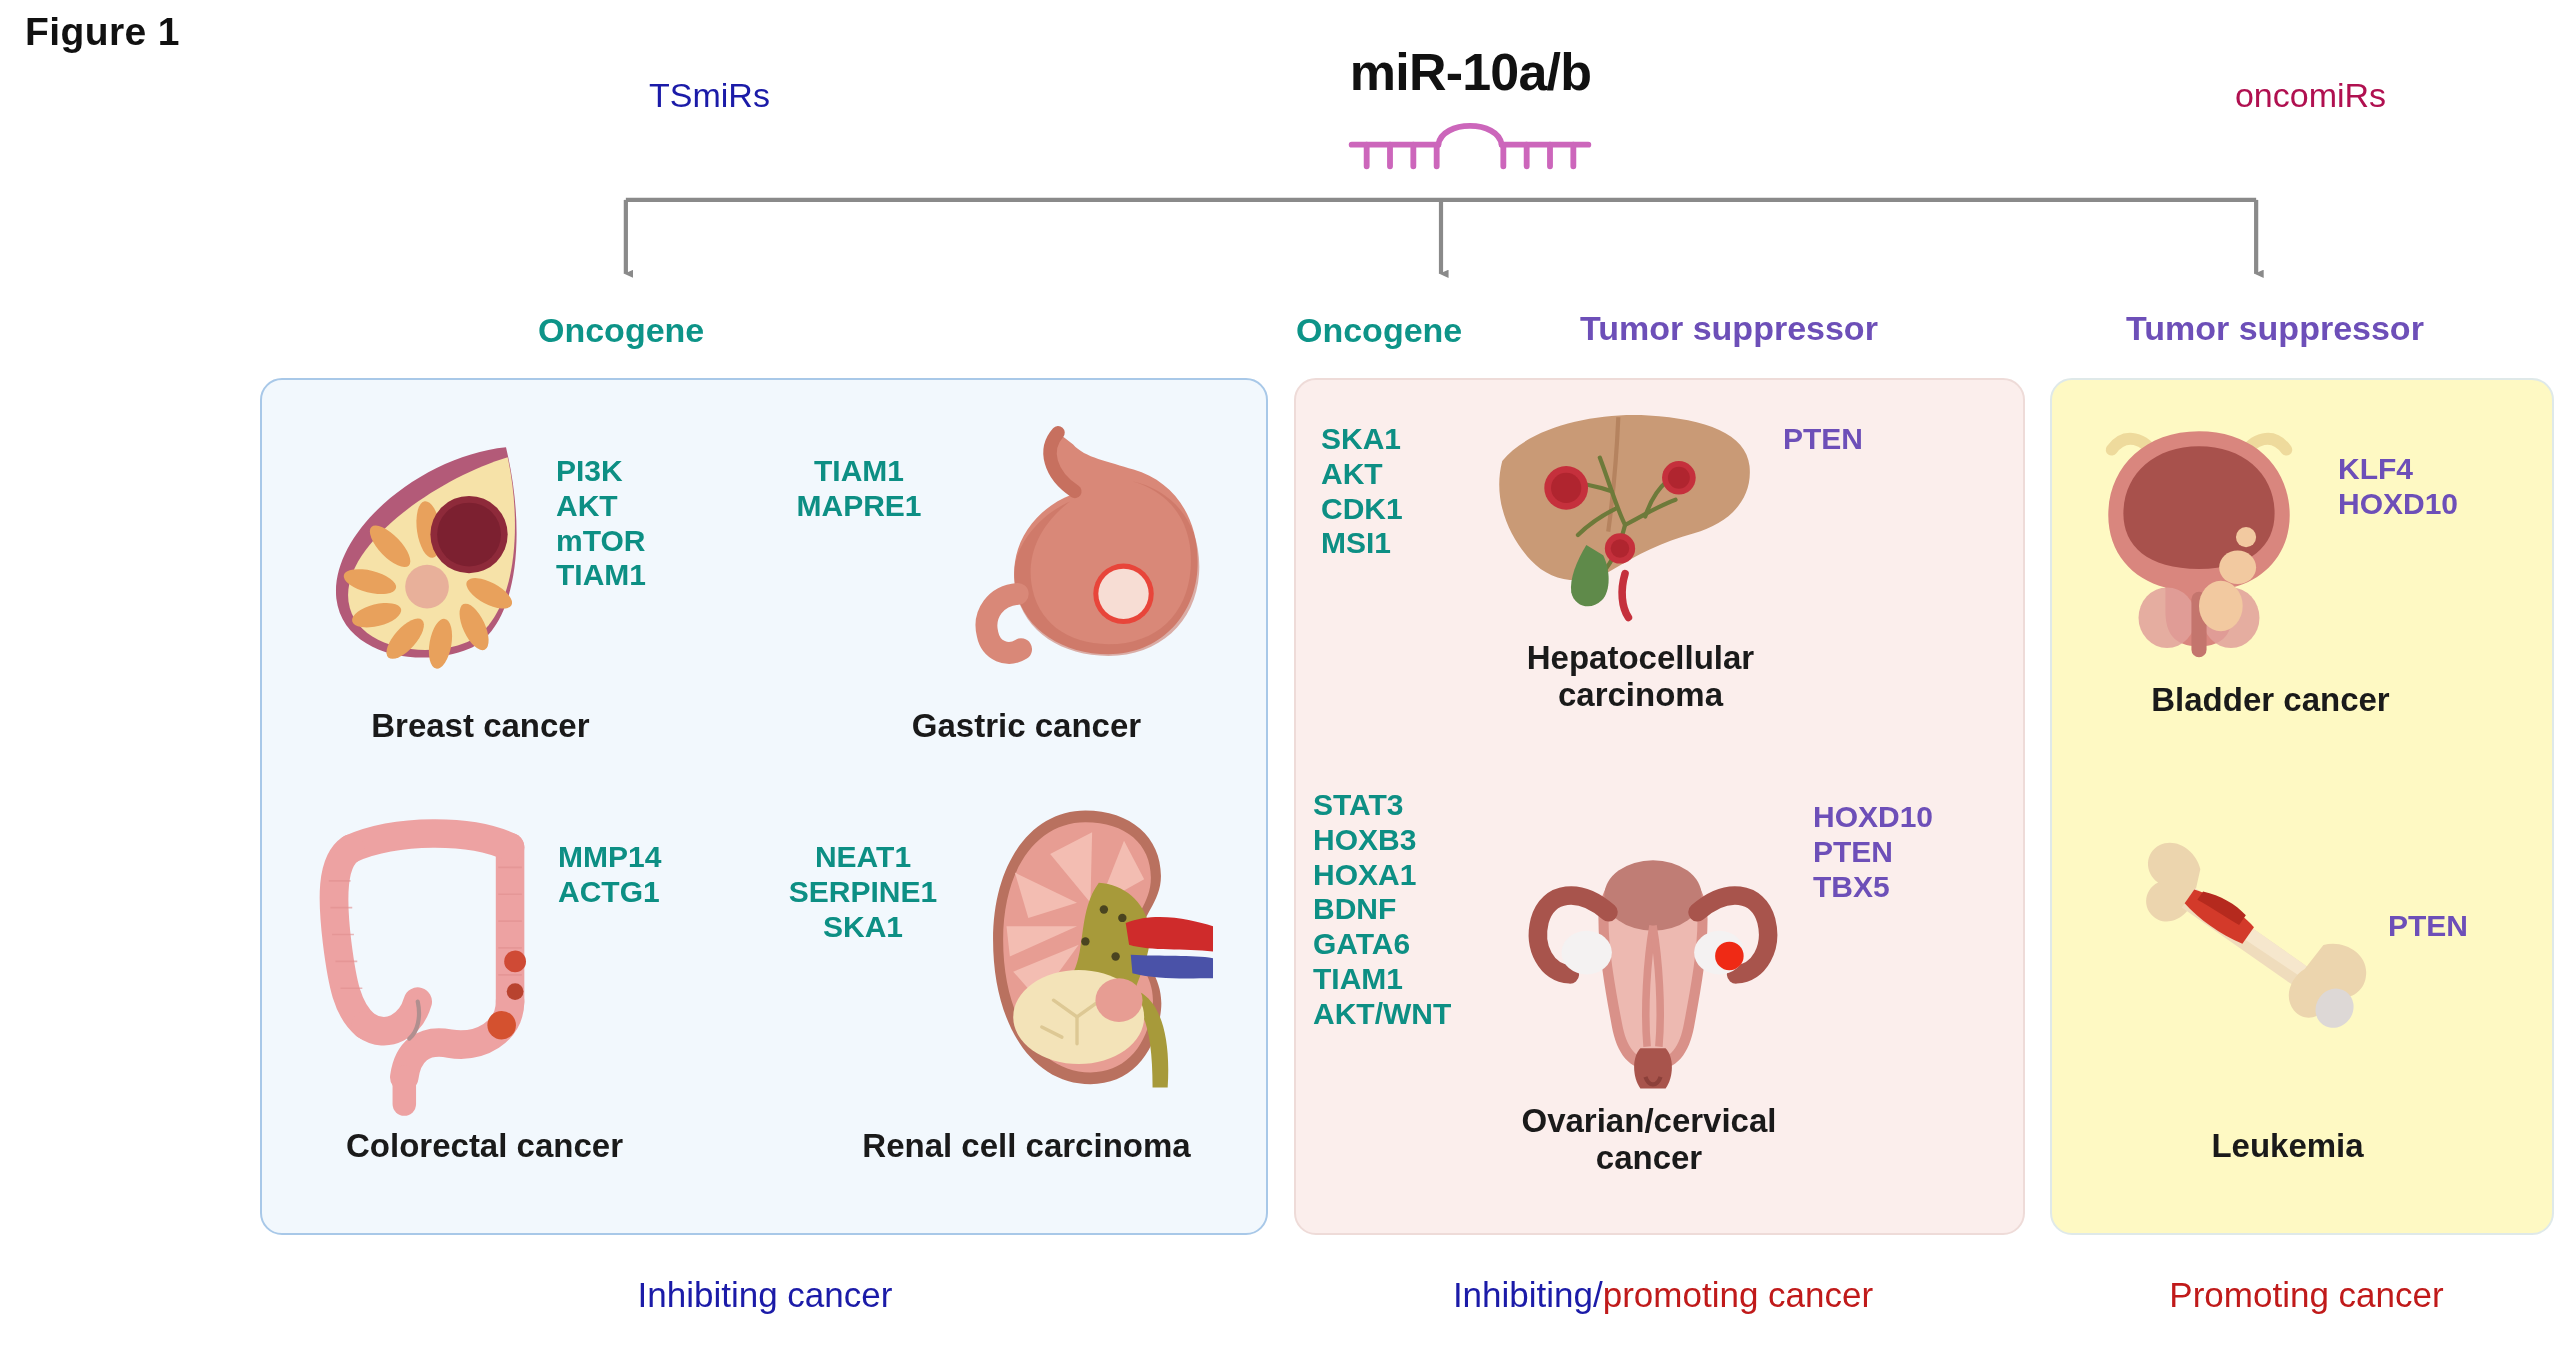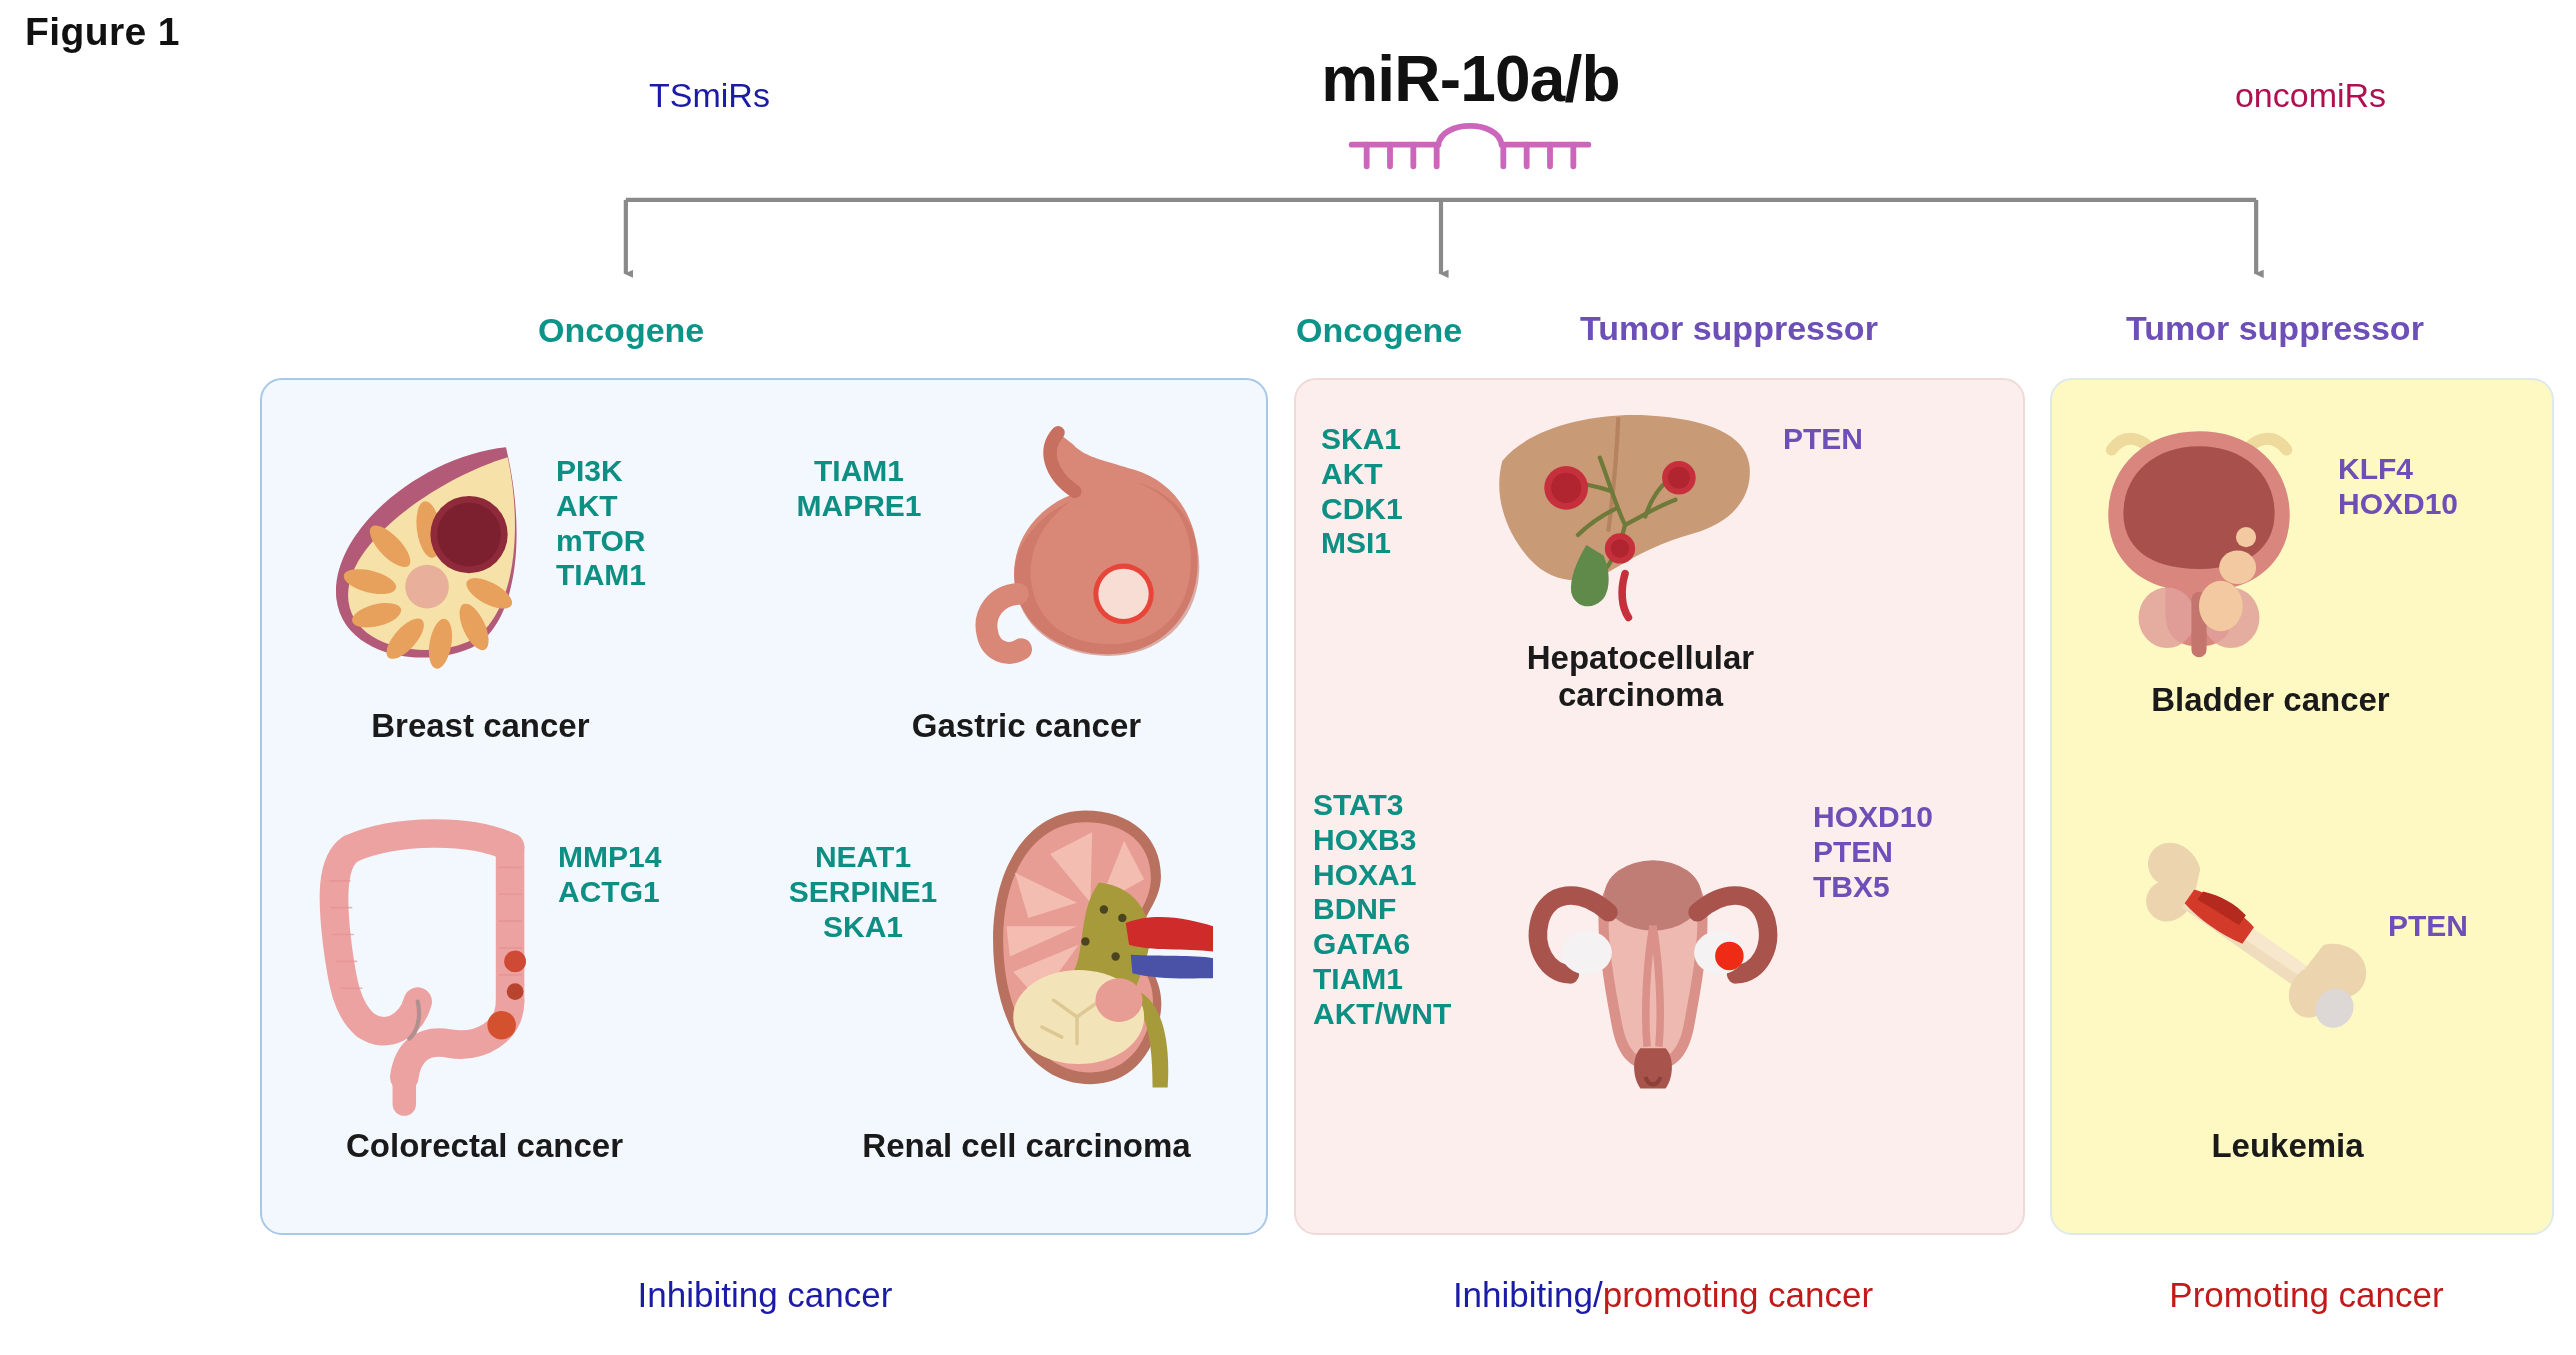--- a/index.html
+++ b/index.html
@@ -15,21 +15,21 @@
   .fig-label{
     position:absolute;left:25px;top:10px;
     font-size:39px;font-weight:bold;color:#111;
     letter-spacing:0.4px;
   }
 
   
   .mir-title{
     position:absolute;left:1294px;top:42px;width:353px;
     text-align:center;
-    font-size:64px;font-weight:bold;color:#111;
+    font-size:52px;font-weight:bold;color:#111;
     letter-spacing:-0.8px;
   }
   .hairpin{
     position:absolute;left:1344px;top:108px;width:252px;height:60px;
   }
 
   
   .branch-label{
     position:absolute;font-size:34px;font-weight:normal;text-align:center;
   }
@@ -302,20 +302,22 @@
       <ellipse cx="96" cy="152" rx="30" ry="26" fill="#f4f2f2"></ellipse>
       <ellipse cx="254" cy="152" rx="30" ry="26" fill="#f4f2f2"></ellipse>
       <circle cx="266" cy="156" r="17" fill="#ef2a15"></circle>
       <path d="M160 266 C150 276, 150 300, 160 314 L190 314 C200 300, 200 276, 190 266 Z" fill="#a8544c"></path>
       <path d="M166 300 C170 312, 180 312, 184 300" fill="none" stroke="#8c403a" stroke-width="5"></path>
     </svg>
   </div>
   <div class="gene-list gene-ts ta-l" style="left:517px;top:420px;width:202px;">HOXD10
 PTEN
 TBX5</div>
+  <div class="cell-caption" style="left:126px;top:723px;width:454px;">Ovarian/cervical
+cancer</div>
 </div>
 
 <div class="panel" id="panel-right">
 
   <div class="cell" style="left:21px;top:21px;width:252px;height:252px;">
     <svg width="252" height="252" viewBox="0 0 300 300">
       <path d="M46 58 C62 36, 86 44, 98 66" stroke="#eeda9c" stroke-width="14" fill="none" stroke-linecap="round"></path>
       <path d="M254 58 C238 36, 214 44, 202 66" stroke="#eeda9c" stroke-width="14" fill="none" stroke-linecap="round"></path>
       <path d="M150 36 C84 36, 42 80, 42 136 C42 180, 70 212, 110 222 L110 250
                C110 276, 120 292, 150 292 C180 292, 190 276, 190 250 L190 222

